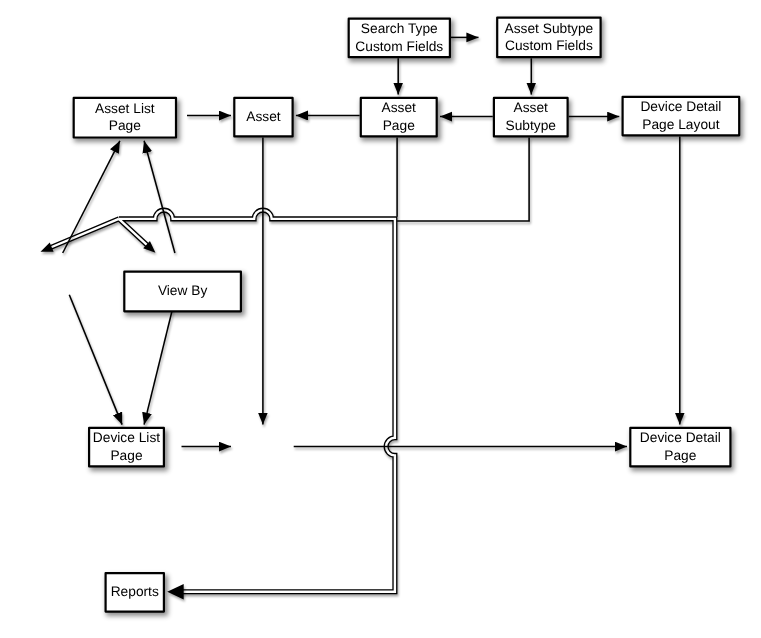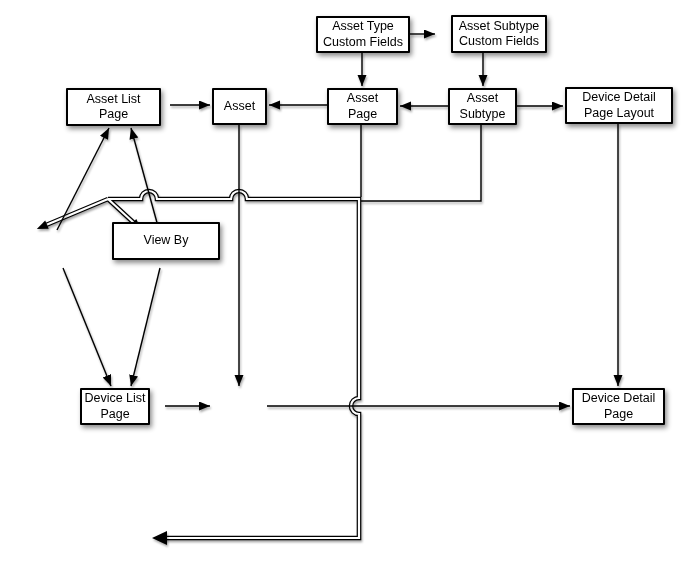--- a/index.html
+++ b/index.html
@@ -63,21 +63,21 @@
       <path d="M 239 125 L 239 386" marker-end="url(#arrow)"></path>
       <path d="M 618 124 L 618 386" marker-end="url(#arrow)"></path>
       <path d="M 63 268 L 111 386" marker-end="url(#arrow)"></path>
       <path d="M 160 268 L 131 386" marker-end="url(#arrow)"></path>
       <path d="M 165 406 L 210 406" marker-end="url(#arrow)"></path>
       <path d="M 267 406 L 570 406" marker-end="url(#arrow)"></path>
     </g>
   </svg>
 
   <div class="node" style="left:316px;top:16px;width:94px;height:37px">
-    <span>Asset Type</span>
+    <span>Search Type</span>
     <span>Custom Fields</span>
   </div>
 
   <div class="node" style="left:451px;top:15px;width:96px;height:38px">
     <span>Asset Subtype</span>
     <span>Custom Fields</span>
   </div>
 
   <div class="node" style="left:66px;top:88px;width:95px;height:38px">
     <span>Asset List</span>
@@ -97,29 +97,32 @@
     <span>Asset</span>
     <span>Subtype</span>
   </div>
 
   <div class="node" style="left:565px;top:87px;width:108px;height:37px">
     <span>Device Detail</span>
     <span>Page Layout</span>
   </div>
 
 
-  <div class="node" style="left:112px;top:222px;width:108px;height:38px">
+  <div class="node" style="left:112px;top:246px;width:108px;height:38px">
     <span>View By</span>
   </div>
 
   <div class="node" style="left:80px;top:388px;width:70px;height:37px">
     <span>Device List</span>
     <span>Page</span>
   </div>
 
 
   <div class="node" style="left:572px;top:388px;width:93px;height:37px">
     <span>Device Detail</span>
     <span>Page</span>
   </div>
 
+  <div class="node" style="left:95px;top:520px;width:55px;height:37px">
+    <span>Reports</span>
+  </div>
 
 </div>
 
 </body></html>

